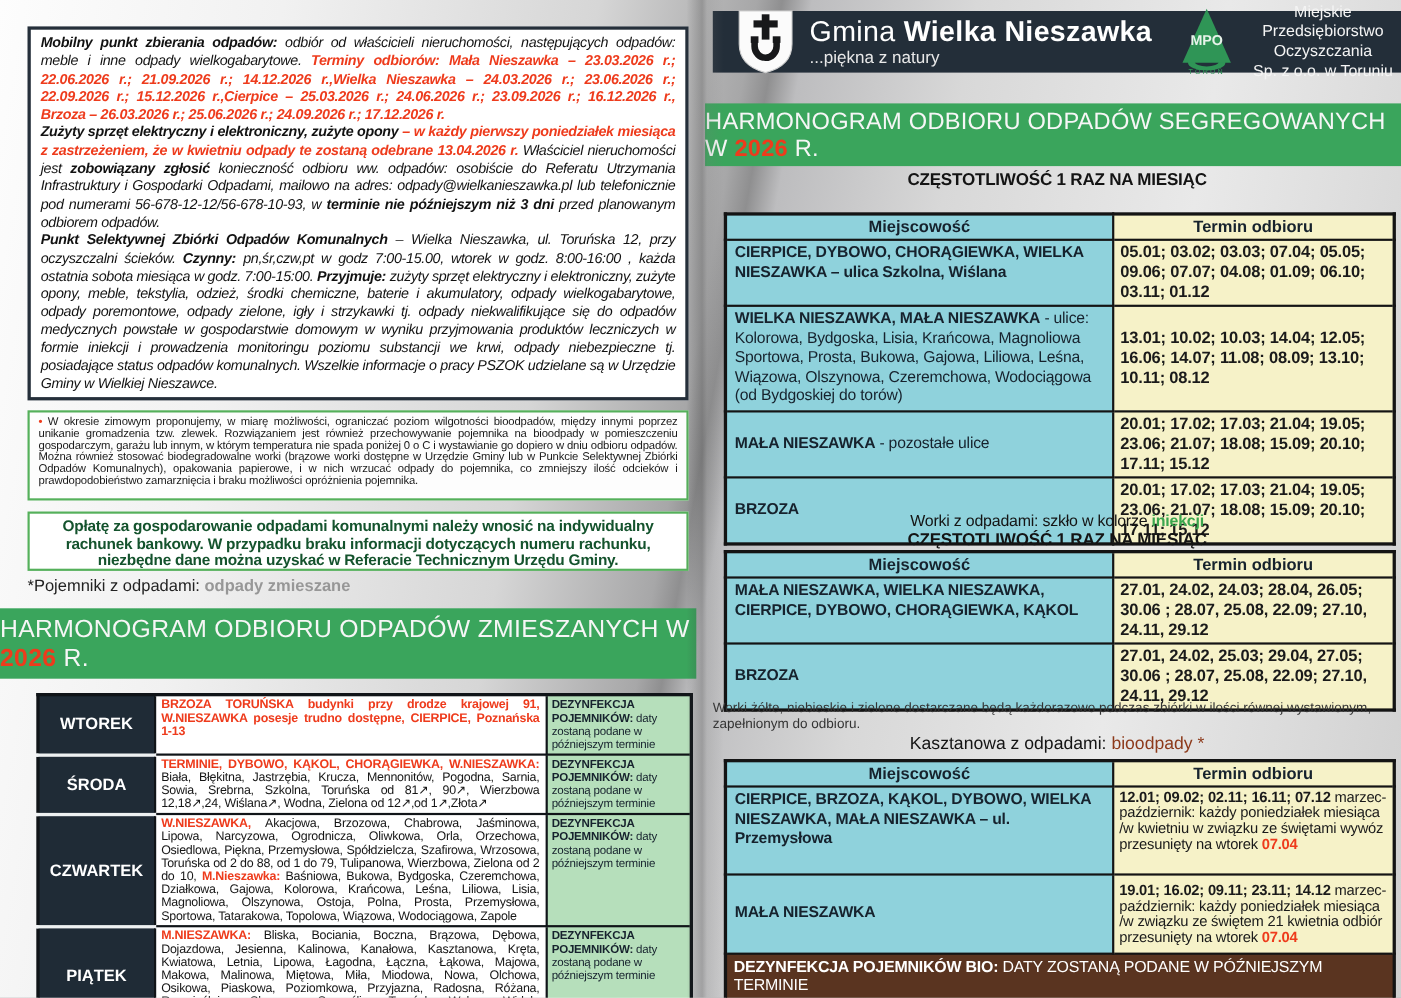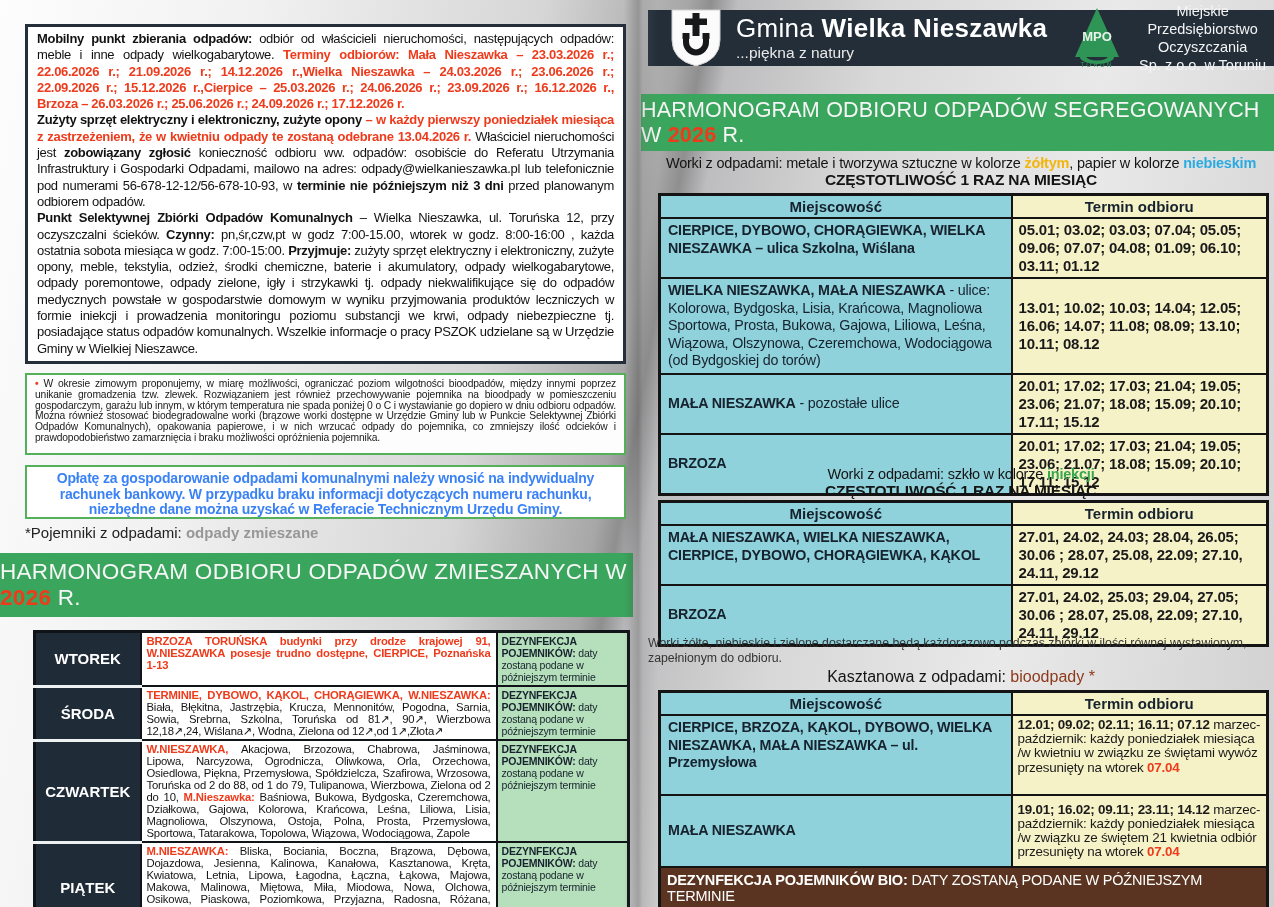--- a/index.html
+++ b/index.html
@@ -19,31 +19,31 @@
   .grayb { color:#979797; font-weight:bold; }
   .yellowt { color:#f2b60e; font-weight:bold; }
   .bluet { color:#2aabe2; font-weight:bold; }
   .greent { color:#3aa64e; font-weight:bold; }
   .maroon { color:#8d3a1b; font-weight:normal; }
 
   
   .info-box {
     position:absolute; left:25px; top:24px; width:601px; height:340px;
     background:#fff; border:3px solid #252f3a; padding:4px 9px 2px 9px;
-    font-size:13px; line-height:16.3px; letter-spacing:-0.3px; text-align:justify; color:#121212;
+    font-size:13px; line-height:16.3px; letter-spacing:-0.3px; text-align:justify; color:#121212;font-style:italic;
   }
   .winter-box {
     position:absolute; left:25px; top:373px; width:601px; height:82px;
     background:#fdfdfd; border:2px solid #55b05b; padding:4px 8px;
     font-size:10.3px; line-height:10.8px; letter-spacing:-0.15px; text-align:justify; color:#1a1a1a;
   }
   .payment-box {
     position:absolute; left:25px; top:465px; width:601px; height:54px;
     background:#fff; border:2px solid #55b05b; padding:4px 26px;
-    font-size:14px; line-height:15.5px; text-align:center; color:#3b82f6; font-weight:bold; letter-spacing:-0.2px;
+    font-size:14px; line-height:15.5px; text-align:center; color:#14532d; font-weight:bold; letter-spacing:-0.2px;
   }
   .containers-note { position:absolute; left:25px; top:524px; font-size:15px; color:#222; }
   .band-left {
     position:absolute; left:0; top:553px; width:633px; height:64px; background:#3aa55c;
     display:flex; align-items:center; justify-content:center;
     color:#f6f6f6; font-size:22.5px; font-weight:400; letter-spacing:.3px;
   }
   .band-right {
     position:absolute; left:641px; top:94px; width:633px; height:57px; background:#3aa55c;
     display:flex; align-items:center; justify-content:center;
@@ -178,21 +178,20 @@
       <div>Miejskie Przedsiębiorstwo Oczyszczania</div>
       <div>Sp. z o.o. w Toruniu</div>
     </div>
   </div>
 
   <div class="band-right">
     <span><span>HARMONOGRAM ODBIORU ODPADÓW SEGREGOWANYCH W </span><span class="redb">2026</span><span> R.</span></span>
   </div>
 
   <div class="subtitle sub1">
-    <div class="l1"><span>Worki z odpadami: metale i tworzywa sztuczne w kolorze </span><span class="yellowt">żółtym</span><span>, papier w kolorze </span><span class="bluet">niebieskim</span></div>
     <div class="l2">CZĘSTOTLIWOŚĆ 1 RAZ NA MIESIĄC</div>
   </div>
 
   <table class="sched t1">
     <colgroup>
         <col style="width:352px">
         <col style="width:256px">
       </colgroup>
     <tbody>
         <tr style="height:23px">

